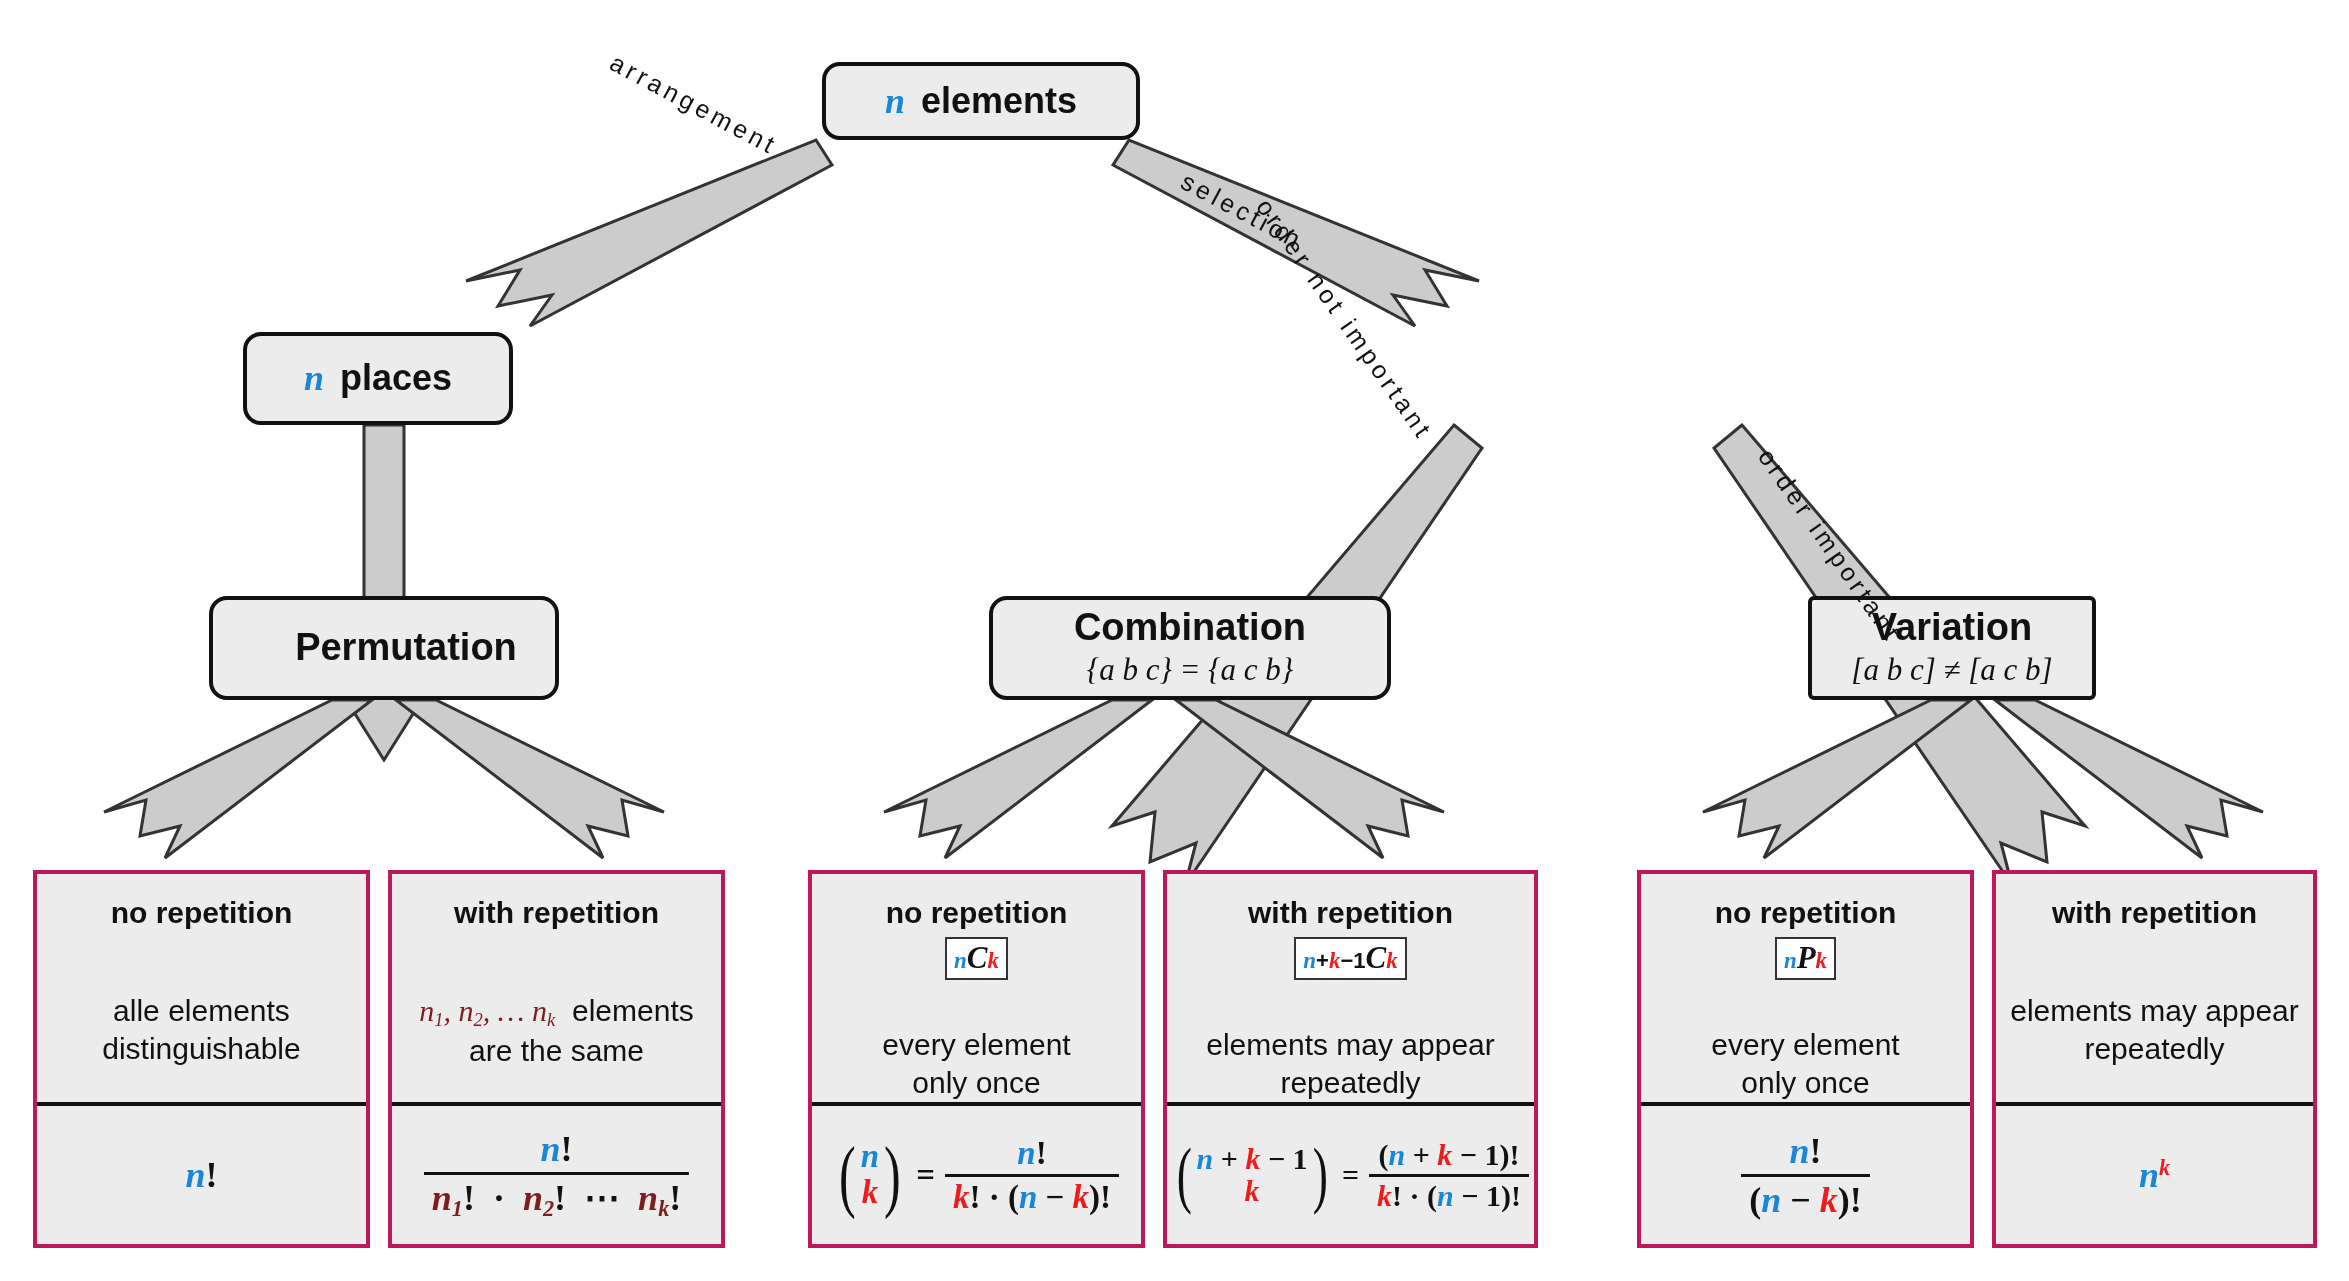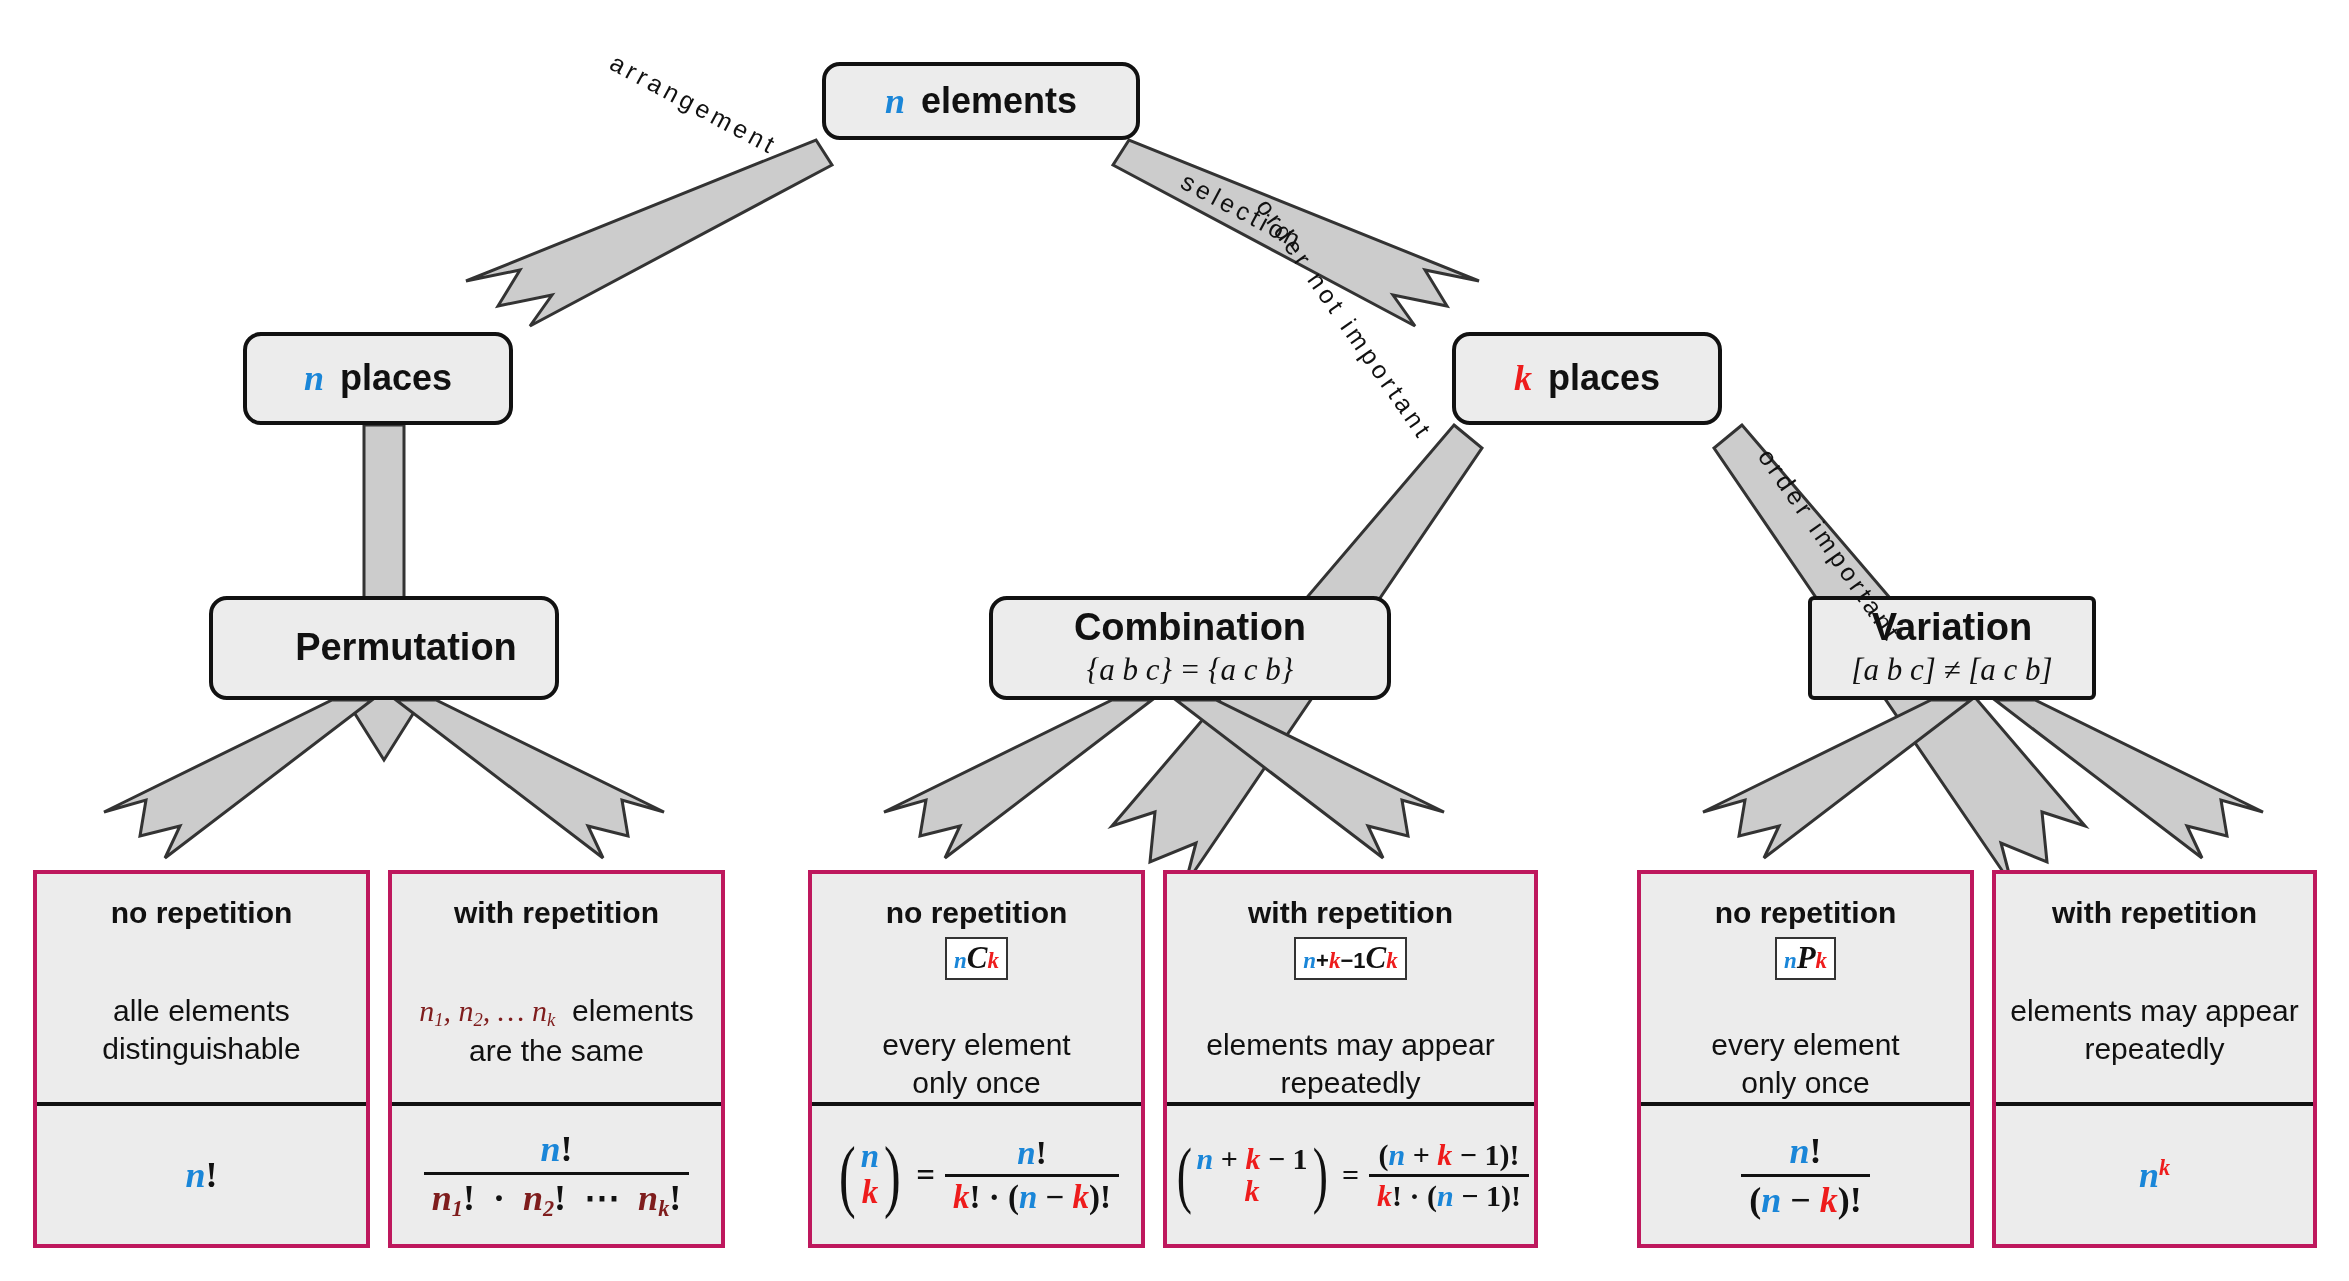--- a/index.html
+++ b/index.html
@@ -100,26 +100,20 @@
     </div>
   </div>
 
   <div class="node" style="left:243px;top:332px;width:270px;height:93px;">
     <div class="ttl" style="font-size:36px;">
       <span class="m blue">n</span>
       <span style="margin-left:6px;">places</span>
     </div>
   </div>
 
-  <div class="node" style="left:1452px;top:332px;width:270px;height:93px;">
-    <div class="ttl" style="font-size:36px;">
-      <span class="m red">k</span>
-      <span style="margin-left:6px;">places</span>
-    </div>
-  </div>
 
   <div class="node" style="left:209px;top:596px;width:350px;height:104px;">
     <div class="ttl" style="font-size:38px;margin-left:44px;">Permutation</div>
   </div>
 
   <div class="node" style="left:989px;top:596px;width:402px;height:104px;text-align:center;">
     <div class="ttl" style="font-size:38px;">Combination</div>
     <div class="sub" style="font-size:31px;">{a b c} = {a c b}</div>
   </div>
 

